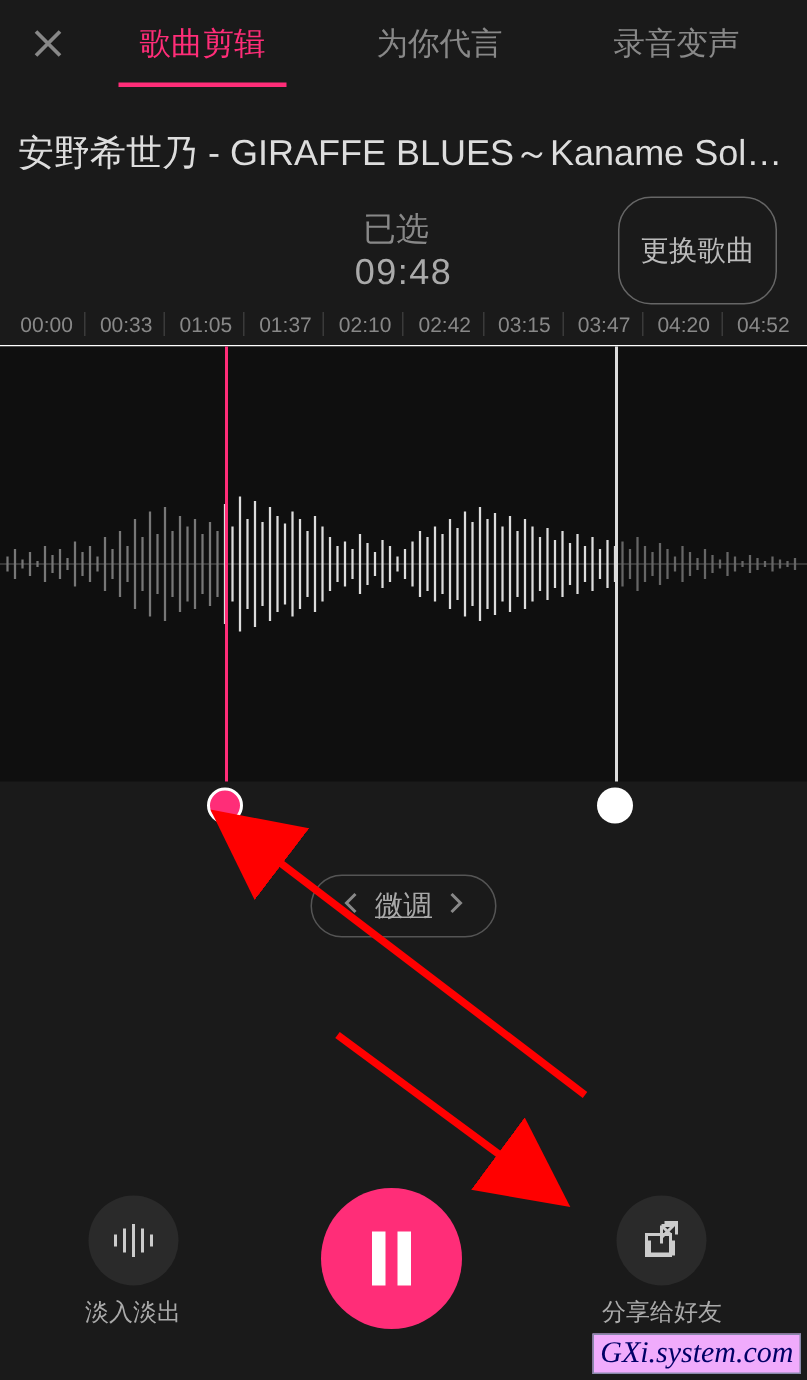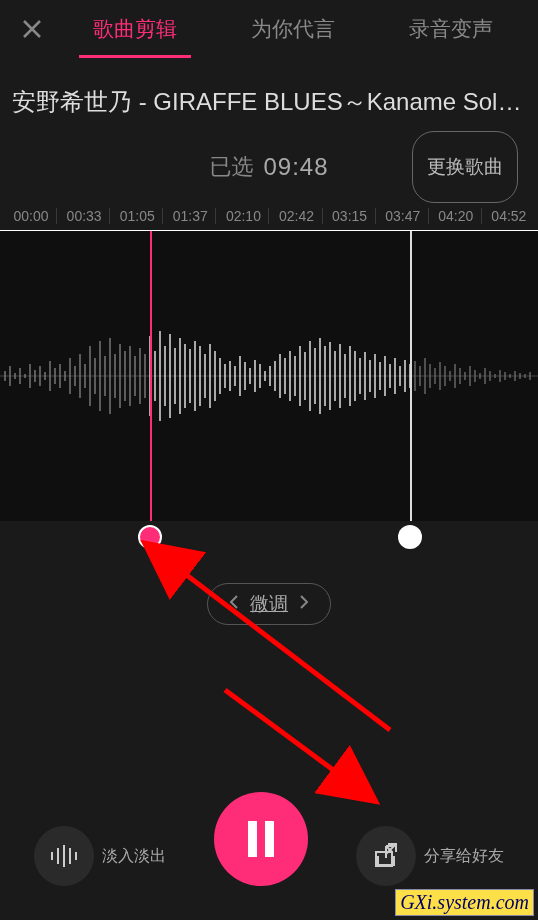--- a/index.html
+++ b/index.html
@@ -63,20 +63,21 @@
   overflow: hidden;
   text-overflow: ellipsis;
 }
 .timer-row {
   display: flex;
   align-items: center;
   justify-content: center;
   position: relative;
   height: 46px;
   padding: 0 16px;
+  flex-direction: column;
 }
 .selected-label {
   font-size: 22px;
   color: #888;
   margin-right: 10px;
 }
 .selected-time {
   font-size: 24px;
   color: #aaa;
   letter-spacing: 1px;
@@ -178,20 +179,21 @@
   bottom: 34px;
   left: 0;
   right: 0;
   display: flex;
   justify-content: space-around;
   align-items: flex-end;
   padding: 0 10px;
 }
 .tool {
   display: flex;
+  flex-direction: column;
   align-items: center;
   gap: 8px;
   color: #aaa;
 }
 .tool-icon {
   width: 60px;
   height: 60px;
   border-radius: 50%;
   background: #2a2a2a;
   display: flex;
@@ -209,21 +211,21 @@
   background: #ff2d78;
   display: flex;
   align-items: center;
   justify-content: center;
   margin-bottom: 0;
 }
 .watermark {
   position: absolute;
   right: 4px;
   bottom: 4px;
-  background: #fde047;
+  background: #f0abfc;
   color: #006;
   font-family: "Times New Roman", serif;
   font-style: italic;
   font-size: 20px;
   padding: 1px 4px;
   border: 1px solid #88a;
 }
 
 .arrow {
   position: absolute;

